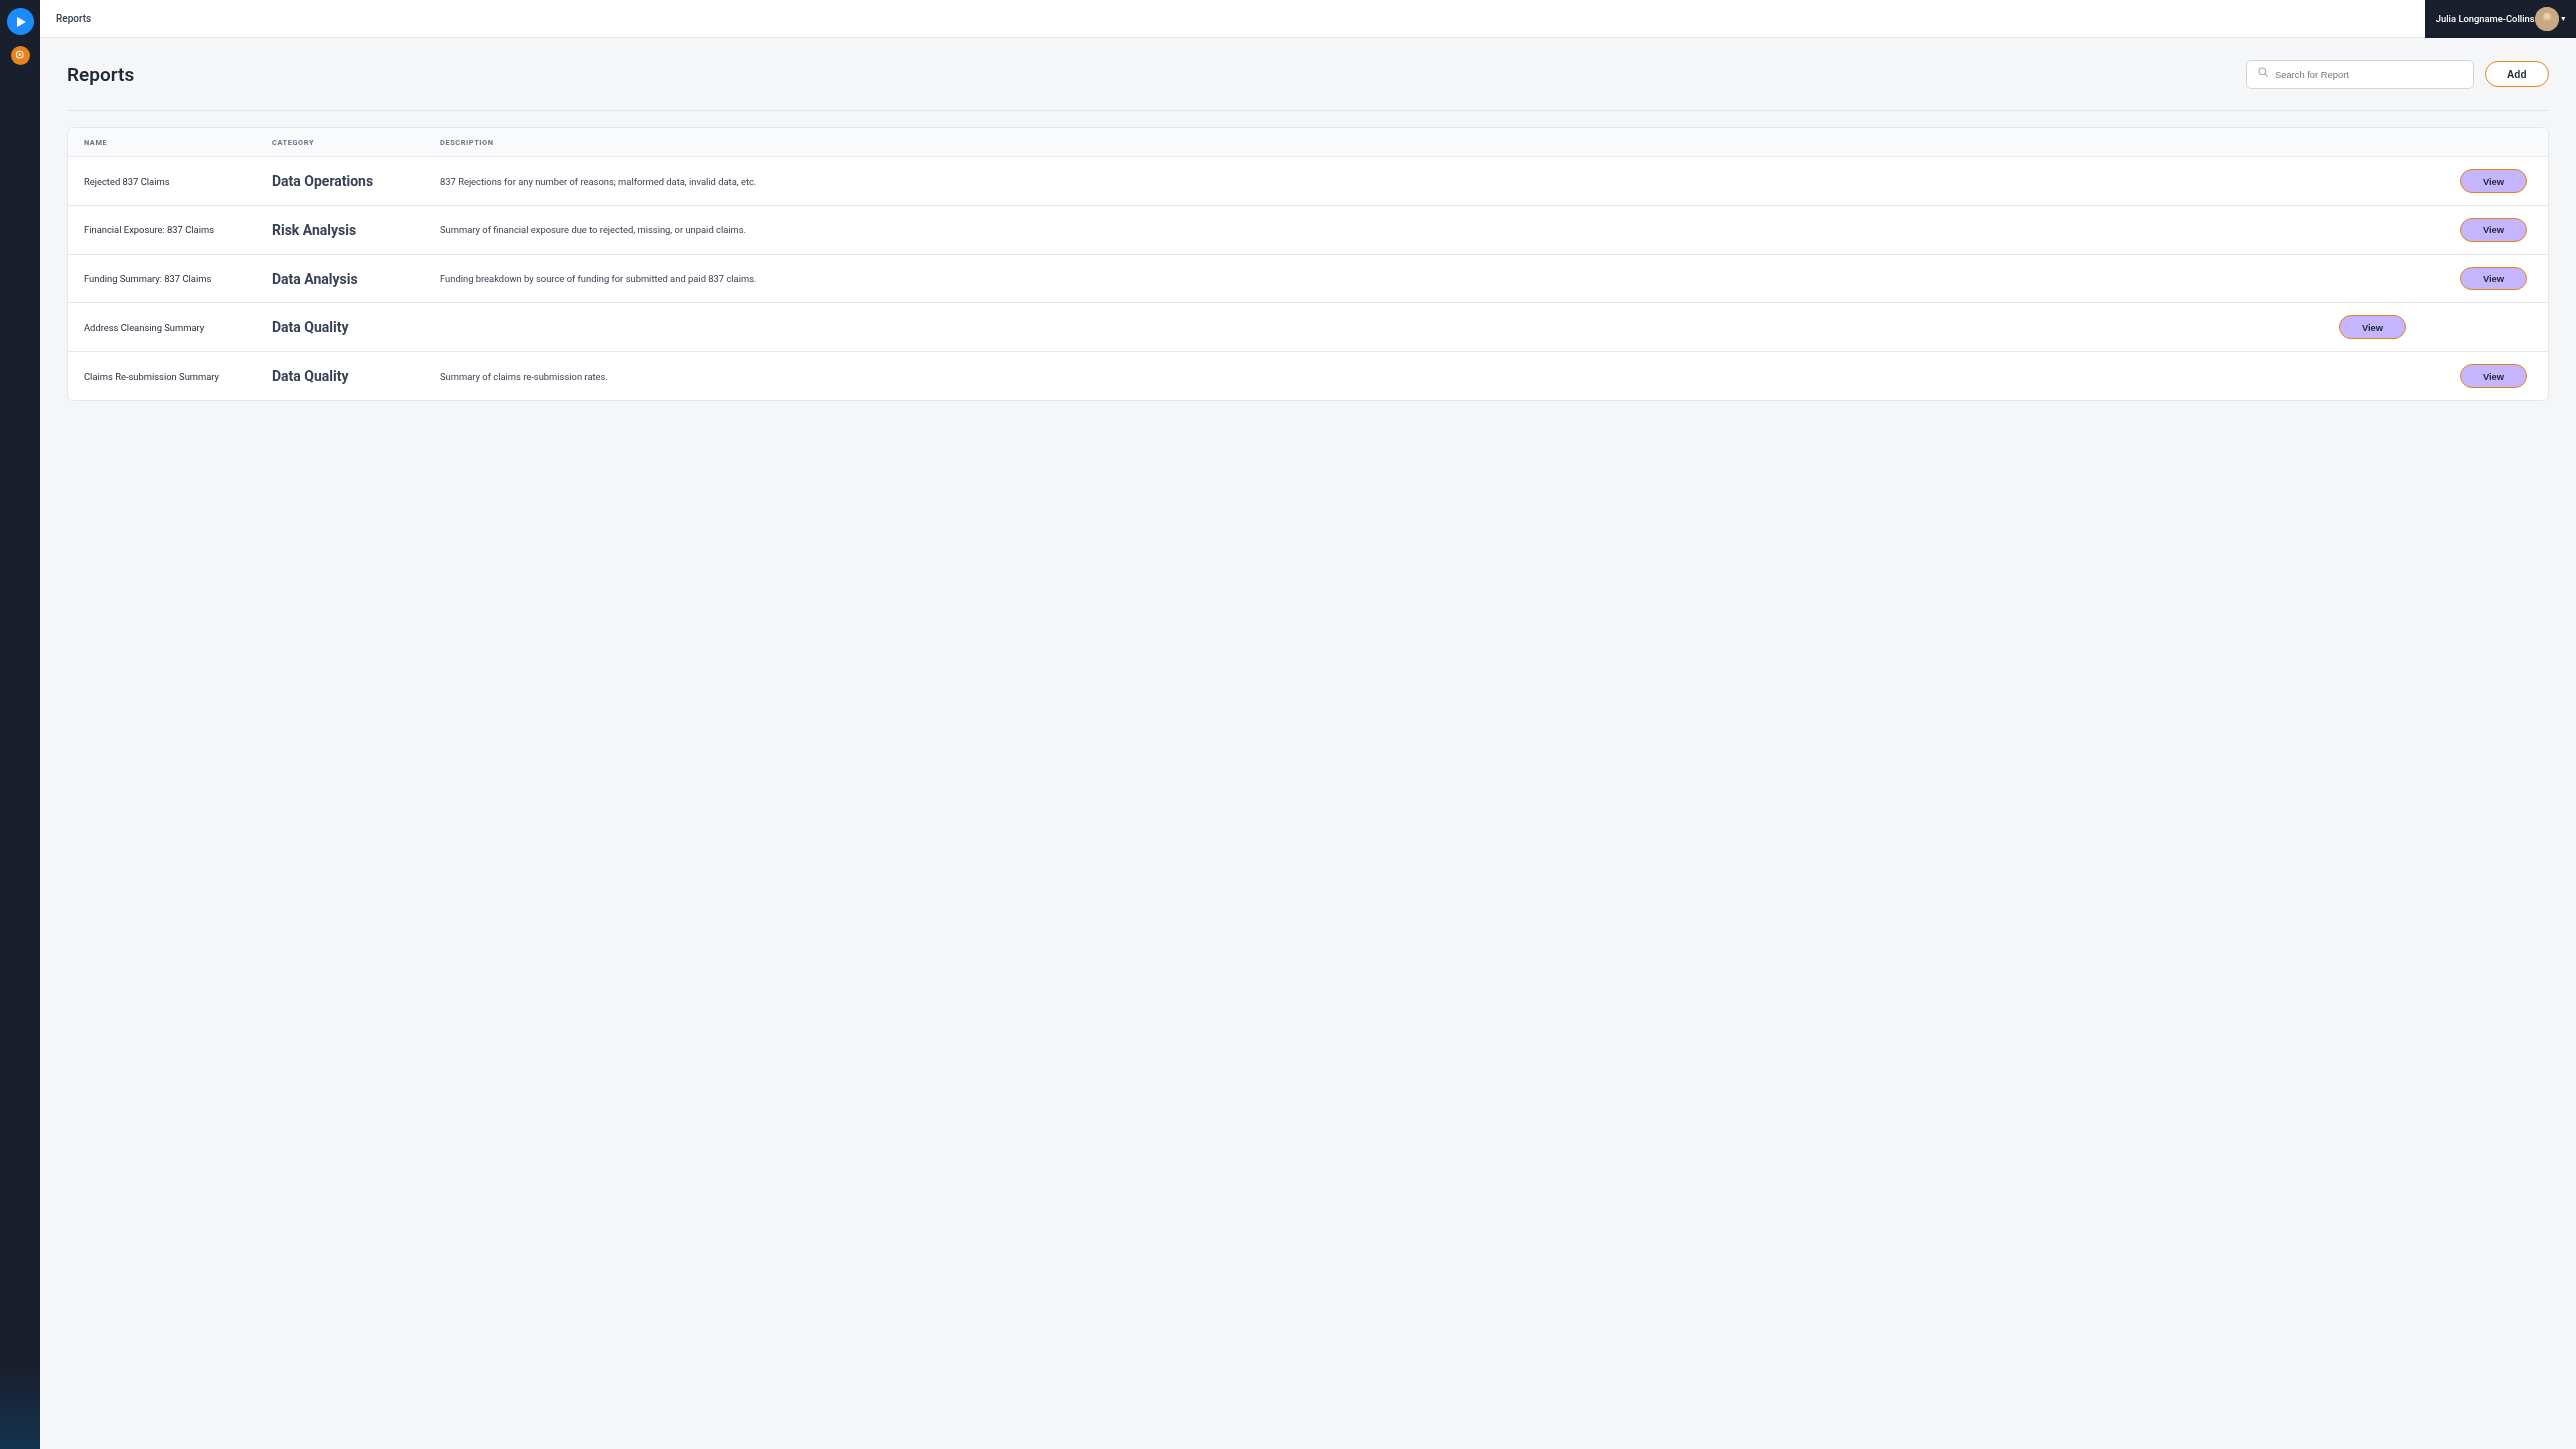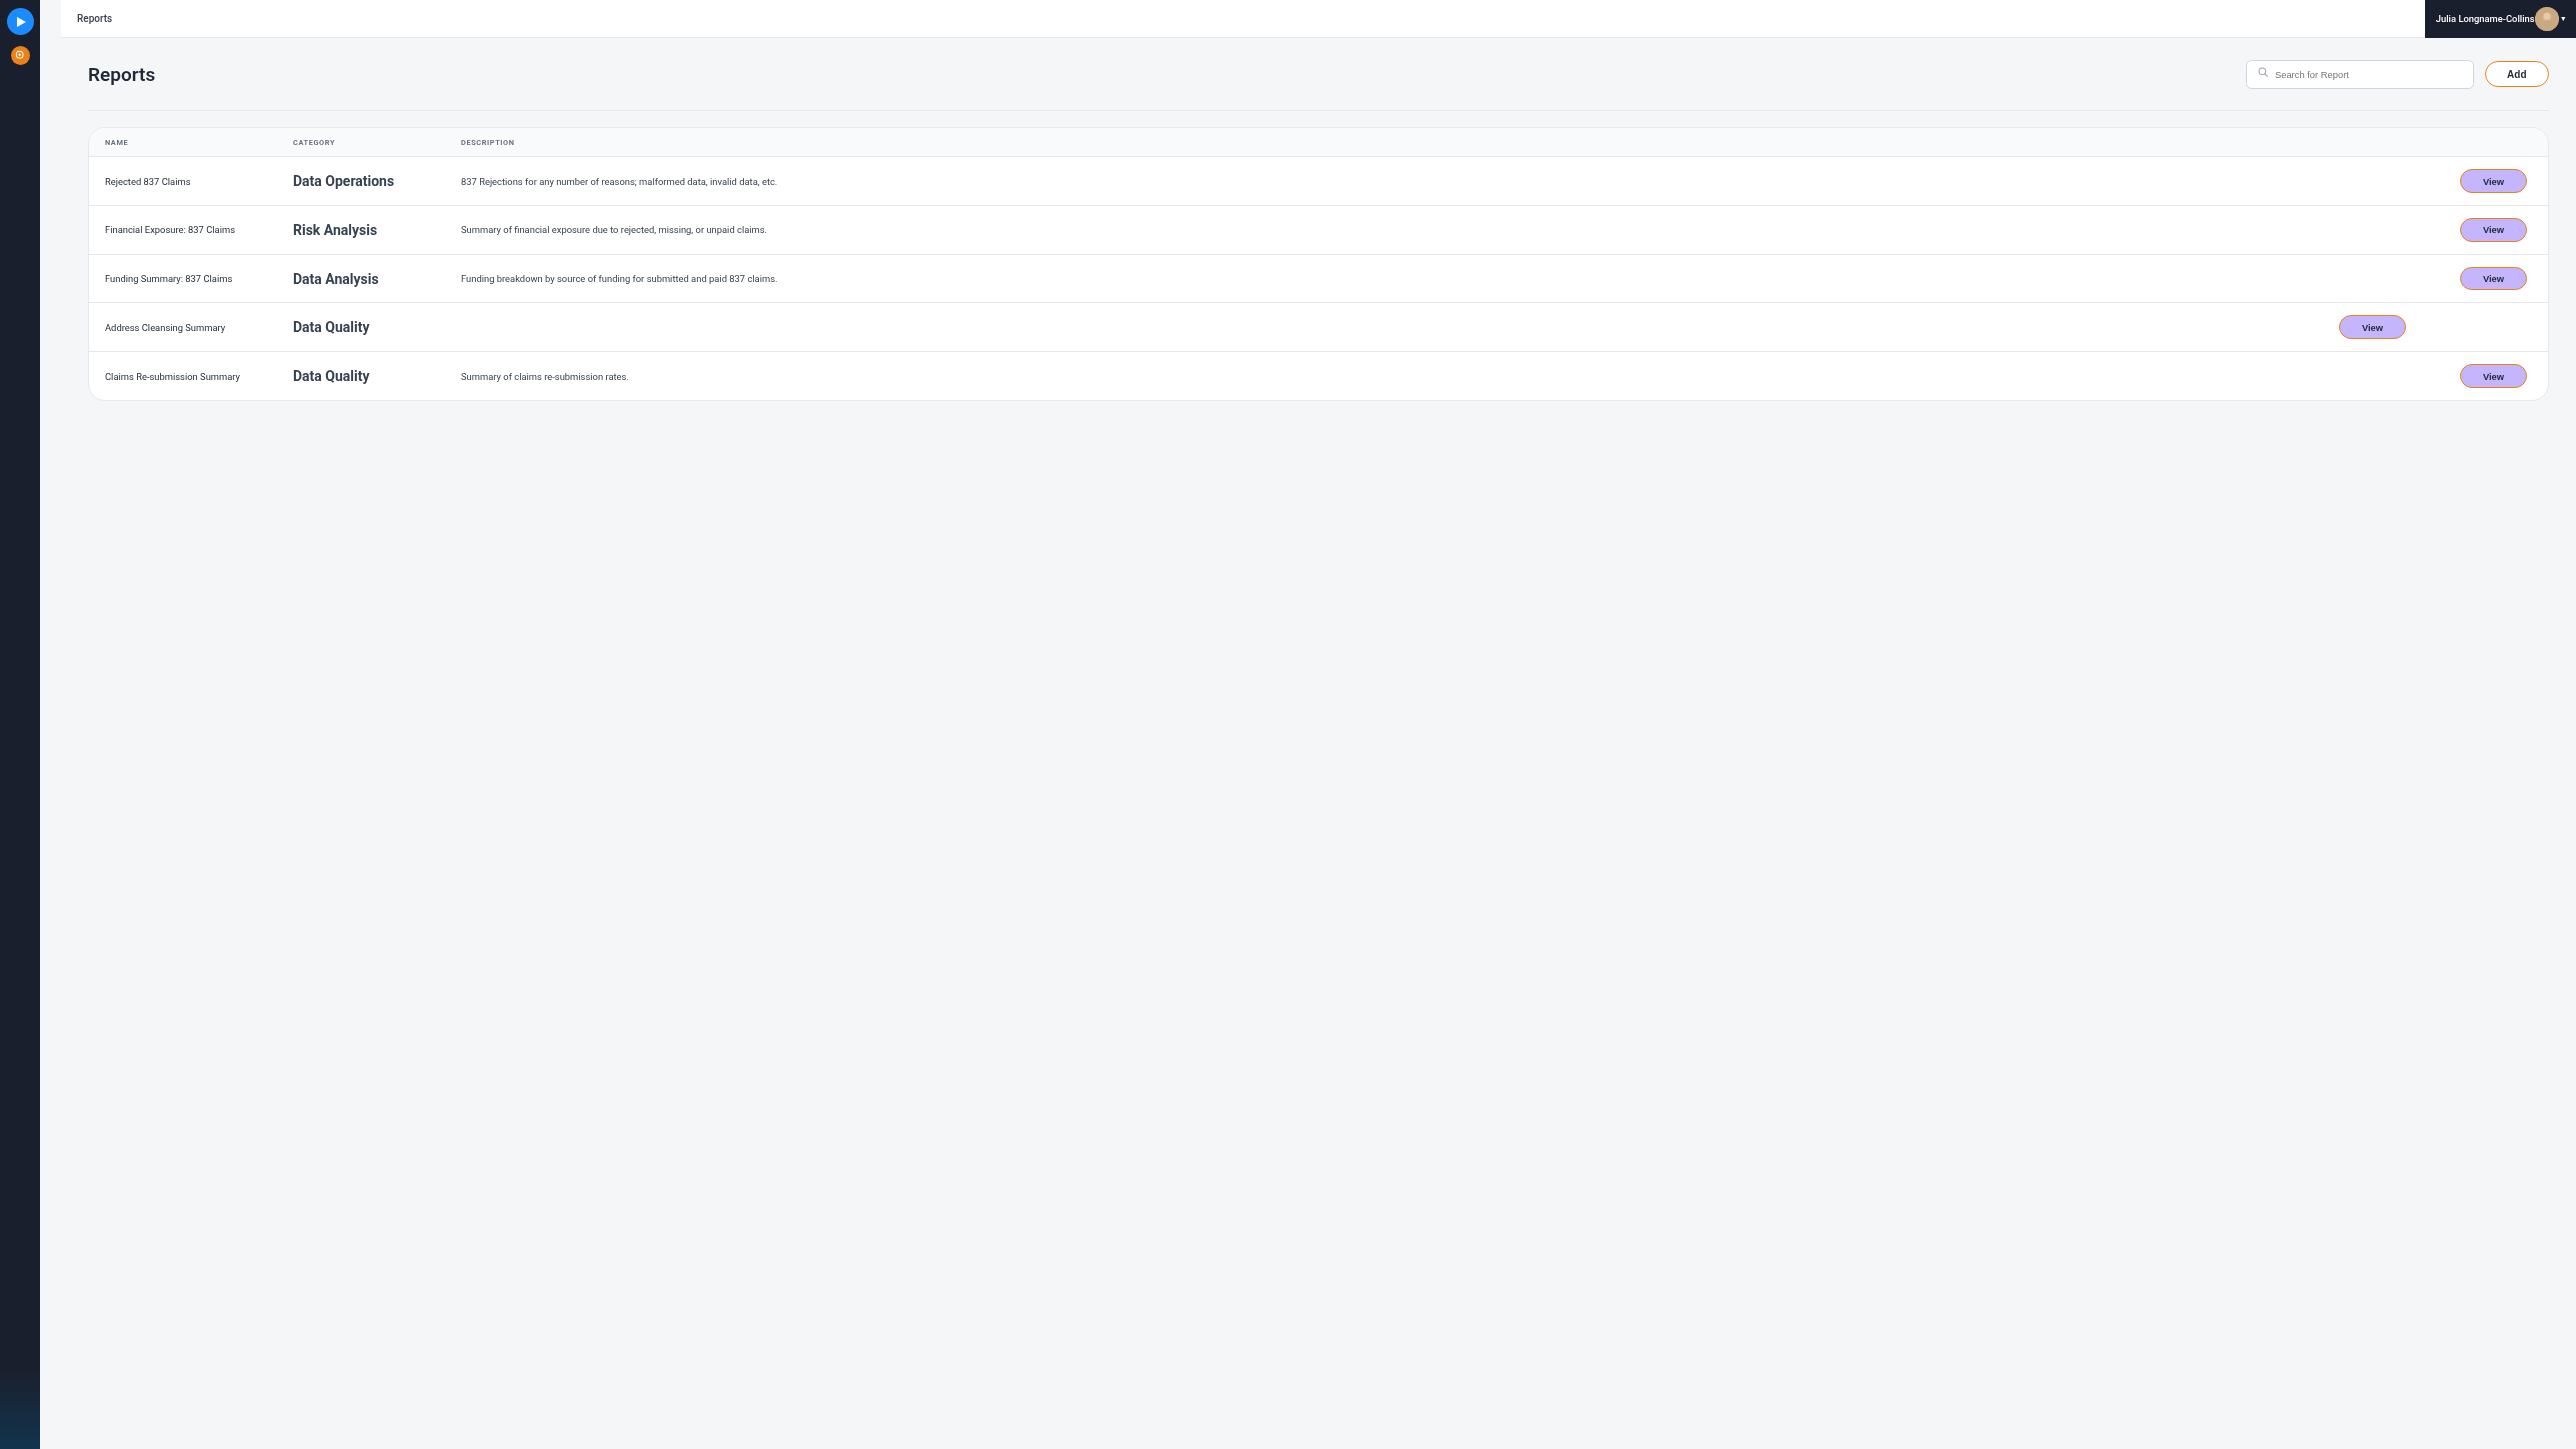--- a/index.html
+++ b/index.html
@@ -75,21 +75,20 @@
       background: linear-gradient(to bottom, transparent, rgba(0,100,150,0.3));
       border-radius: 0;
     }
 
     
     .main-wrapper {
       flex: 1;
       display: flex;
       flex-direction: column;
       overflow: hidden;
-      padding-left: 21px;
     }
 
     
     .navbar {
       height: 38px;
       background: #ffffff;
       display: flex;
       align-items: center;
       padding: 0 16px;
       border-bottom: 0.7px solid #e5e7eb;
@@ -211,21 +210,21 @@
     
     .divider {
       height: 1.3px;
       background: #e5e7eb;
       margin-bottom: 16px;
     }
 
     
     .reports-table {
       background: #ffffff;
-      border-radius: 17px;
+      border-radius: 6px;
       border: 0.7px solid #e5e7eb;
       overflow: hidden;
     }
 
     .table-header {
       display: grid;
       grid-template-columns: 188px 168px 1fr 121px;
       padding: 9.4px 16px;
       background: #f9fafb;
       border-bottom: 0.7px solid #e5e7eb;

